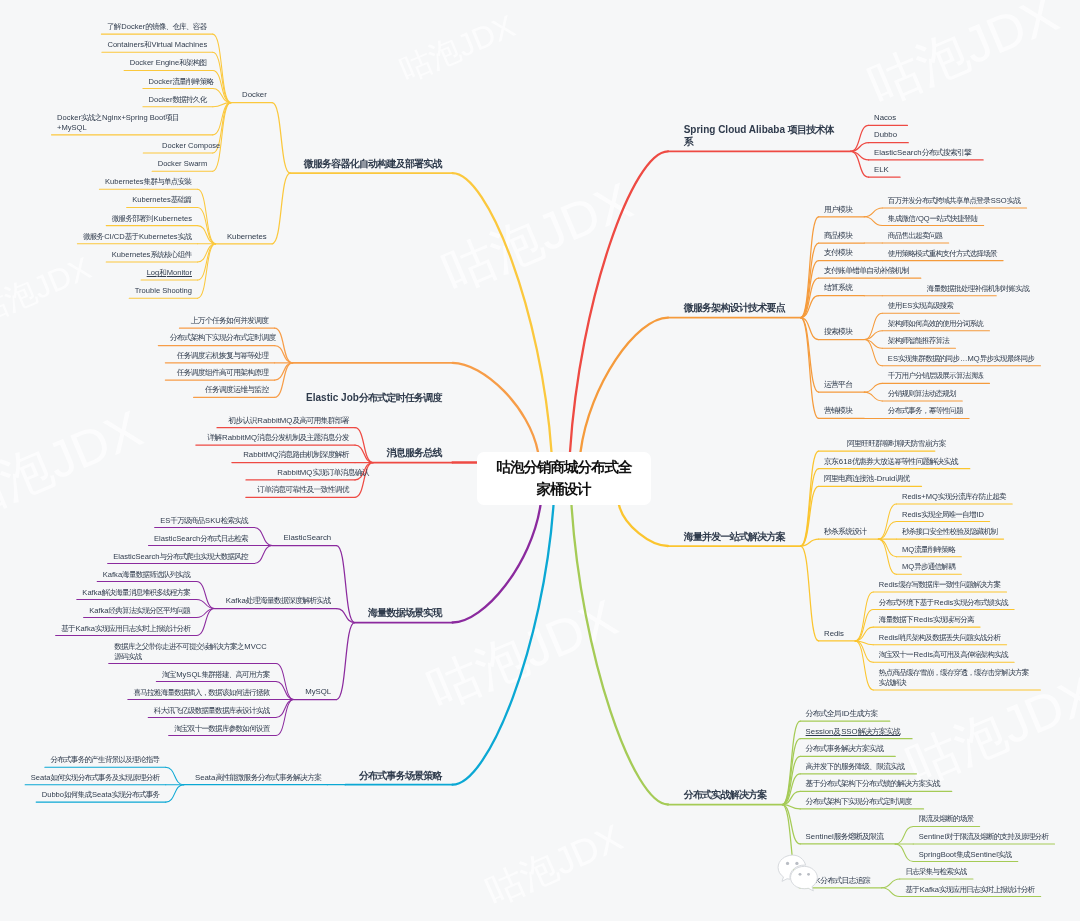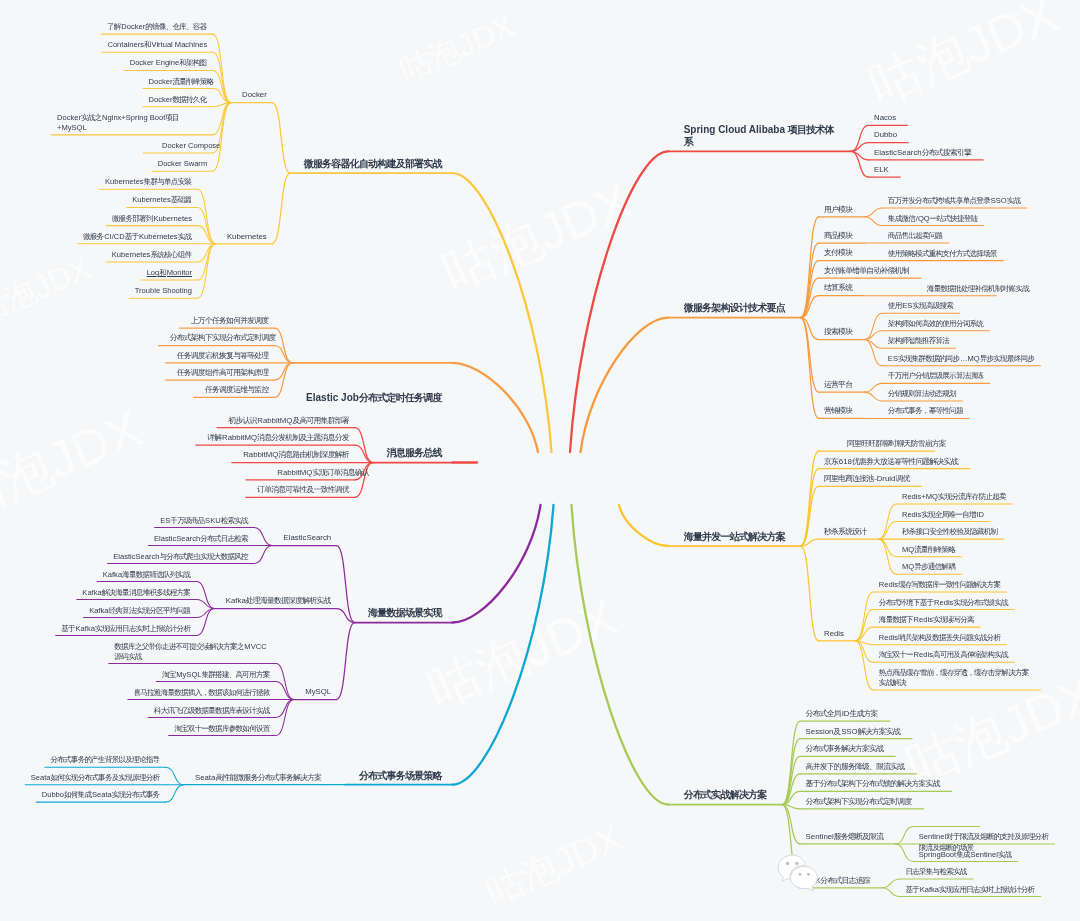--- a/index.html
+++ b/index.html
@@ -295,27 +295,27 @@
       <div class="node lvl3" style="white-space: nowrap; left: 901.98px; top: 562.31px; text-align: left;">MQ<i class="cjk">异步通信解耦</i></div>
       <div class="node lvl2" style="white-space: nowrap; left: 824px; top: 628.71px; text-align: left;">Redis</div>
       <div class="node lvl3" style="white-space: nowrap; left: 878.84px; top: 579.91px; text-align: left;">Redis<i class="cjk">缓存写数据库一致性问题解决方案</i></div>
       <div class="node lvl3" style="white-space: nowrap; left: 878.84px; top: 597.51px; text-align: left;"><i class="cjk">分布式环境下基于</i>Redis<i class="cjk">实现分布式锁实战</i></div>
       <div class="node lvl3" style="white-space: nowrap; left: 878.84px; top: 615.11px; text-align: left;"><i class="cjk">海量数据下</i>Redis<i class="cjk">实现读写分离</i></div>
       <div class="node lvl3" style="white-space: nowrap; left: 878.84px; top: 632.71px; text-align: left;">Redis<i class="cjk">哨兵架构及数据丢失问题实战分析</i></div>
       <div class="node lvl3" style="white-space: nowrap; left: 878.84px; top: 650.31px; text-align: left;"><i class="cjk">淘宝双十一</i>Redis<i class="cjk">高可用及高伸缩架构实战</i></div>
       <div class="node lvl3" style="width: 156px; white-space: normal; left: 878.84px; top: 668.31px; text-align: left;"><i class="cjk">热点商品缓存雪崩，缓存穿透，缓存击穿解决方案实战解决</i></div>
       <div class="node lvl1" style="white-space: nowrap; left: 683.7px; top: 789.3px; text-align: left;"><i class="cjk">分布式实战解决方案</i></div>
       <div class="node lvl2" style="white-space: nowrap; left: 805.61px; top: 708.99px; text-align: left;"><i class="cjk">分布式全局</i>ID<i class="cjk">生成方案</i></div>
-      <div class="node lvl2" style="white-space: nowrap; left: 805.61px; top: 726.53px; text-align: right;">Session<i class="cjk">及</i>SSO<i class="cjk">解决方案实战</i></div>
+      <div class="node lvl2" style="white-space: nowrap; left: 805.61px; top: 726.53px; text-align: right; text-decoration: underline;">Session<i class="cjk">及</i>SSO<i class="cjk">解决方案实战</i></div>
       <div class="node lvl2" style="white-space: nowrap; left: 805.61px; top: 744.07px; text-align: left;"><i class="cjk">分布式事务解决方案实战</i></div>
       <div class="node lvl2" style="white-space: nowrap; left: 805.61px; top: 761.61px; text-align: left;"><i class="cjk">高并发下的服务降级、限流实战</i></div>
       <div class="node lvl2" style="white-space: nowrap; left: 805.61px; top: 779.15px; text-align: left;"><i class="cjk">基于分布式架构下分布式锁的解决方案实战</i></div>
       <div class="node lvl2" style="white-space: nowrap; left: 805.61px; top: 796.69px; text-align: left;"><i class="cjk">分布式架构下实现分布式定时调度</i></div>
       <div class="node lvl2" style="white-space: nowrap; left: 805.61px; top: 831.77px; text-align: left;">Sentinel<i class="cjk">服务熔断及限流</i></div>
-      <div class="node lvl3" style="white-space: nowrap; left: 918.84px; top: 814.43px; text-align: left; margin-top: 29px;"><i class="cjk">限流及熔断的场景</i></div>
+      <div class="node lvl3" style="white-space: nowrap; left: 918.84px; top: 814.43px; text-align: left;"><i class="cjk">限流及熔断的场景</i></div>
       <div class="node lvl3" style="white-space: nowrap; left: 918.84px; top: 831.97px; text-align: left;">Sentinel<i class="cjk">对于限流及熔断的支持及原理分析</i></div>
       <div class="node lvl3" style="white-space: nowrap; left: 918.84px; top: 849.51px; text-align: left;">SpringBoot<i class="cjk">集成</i>Sentinel<i class="cjk">实战</i></div>
       <div class="node lvl2" style="white-space: nowrap; left: 805.61px; top: 875.62px; text-align: left;">ELK<i class="cjk">分布式日志追踪</i></div>
       <div class="node lvl3" style="white-space: nowrap; left: 905.4px; top: 867.05px; text-align: left;"><i class="cjk">日志采集与检索实战</i></div>
       <div class="node lvl3" style="white-space: nowrap; left: 905.4px; top: 884.59px; text-align: left;"><i class="cjk">基于</i>Kafka<i class="cjk">实现应用日志实时上报统计分析</i></div>
       <div class="node lvl1" style="white-space: nowrap; left: 303.69px; top: 158px; text-align: right;"><i class="cjk">微服务容器化自动构建及部署实战</i></div>
       <div class="node lvl2" style="white-space: nowrap; left: 242.08px; top: 90.44px; text-align: left;">Docker</div>
       <div class="node lvl3" style="white-space: nowrap; left: 106.92px; top: 22.12px; text-align: left;"><i class="cjk">了解</i>Docker<i class="cjk">的镜像、仓库、容器</i></div>
       <div class="node lvl3" style="white-space: nowrap; left: 107.48px; top: 40.27px; text-align: left;">Containers<i class="cjk">和</i>Virtual Machines</div>
       <div class="node lvl3" style="white-space: nowrap; left: 129.7px; top: 58.42px; text-align: left;">Docker Engine<i class="cjk">和架构图</i></div>
@@ -359,20 +359,23 @@
       <div class="node lvl3" style="white-space: nowrap; left: 161.95px; top: 669.51px; text-align: left;"><i class="cjk">淘宝</i>MySQL<i class="cjk">集群搭建、高可用方案</i></div>
       <div class="node lvl3" style="white-space: nowrap; left: 133.42px; top: 687.51px; text-align: left;"><i class="cjk">喜马拉雅海量数据插入，数据该如何进行拯救</i></div>
       <div class="node lvl3" style="white-space: nowrap; left: 153.84px; top: 705.51px; text-align: left;"><i class="cjk">科大讯飞亿级数据量数据库表设计实战</i></div>
       <div class="node lvl3" style="white-space: nowrap; left: 174.26px; top: 723.51px; text-align: left;"><i class="cjk">淘宝双十一数据库参数如何设置</i></div>
       <div class="node lvl1" style="white-space: nowrap; left: 358.89px; top: 769.5px; text-align: left;"><i class="cjk">分布式事务场景策略</i></div>
       <div class="node lvl2" style="white-space: nowrap; left: 195.01px; top: 772.51px; text-align: left;">Seata<i class="cjk">高性能微服务分布式事务解决方案</i></div>
       <div class="node lvl3" style="white-space: nowrap; left: 50.45px; top: 755.31px; text-align: left;"><i class="cjk">分布式事务的产生背景以及理论指导</i></div>
       <div class="node lvl3" style="white-space: nowrap; left: 30.72px; top: 772.71px; text-align: left;">Seata<i class="cjk">如何实现分布式事务及实现原理分析</i></div>
       <div class="node lvl3" style="white-space: nowrap; left: 41.76px; top: 790.11px; text-align: left;">Dubbo<i class="cjk">如何集成</i>Seata<i class="cjk">实现分布式事务</i></div>
     </div>
+ <div class="center-node" id="center" style="left: 477px; top: 452px; width: 174px; height: 53px;">
+      <span id="ctitle"><i class="cjk">咕泡分销商城分布式全家桶设计</i></span>
+    </div>
  <div id="brand" style="left: 772px; top: 852px;">
    <svg id="wxicon" width="52" height="40" viewBox="0 0 48 44">
         <g fill="#ffffff" stroke="#d7dade" stroke-width="1.1">
           <path d="M18.2 3.4C9.3 3.4 2.1 9.5 2.1 17c0 4.2 2.3 8 5.9 10.4l-1.6 4.9 5.6-2.9c1.1.3 2.2.5 3.4.6-.2-.8-.3-1.6-.3-2.4 0-7.3 7.1-13.2 15.9-13.2.5 0 .9 0 1.4.1C30.8 8 24.9 3.4 18.2 3.4z"></path>
           <path d="M31 15.8c-8.4 0-15.2 5.5-15.2 12.3 0 6.8 6.8 12.3 15.2 12.3 1.5 0 2.9-.2 4.3-.5l5.6 2.9-1.5-4.7c3.6-2.3 5.9-5.9 5.9-10 0-6.8-6.8-12.3-14.3-12.3z"></path>
         </g>
         <g fill="#b9bdc4">
           <circle cx="12.5" cy="12.6" r="1.8"></circle>
           <circle cx="22.8" cy="12.6" r="1.8"></circle>
           <circle cx="26.2" cy="24.6" r="1.6"></circle>

